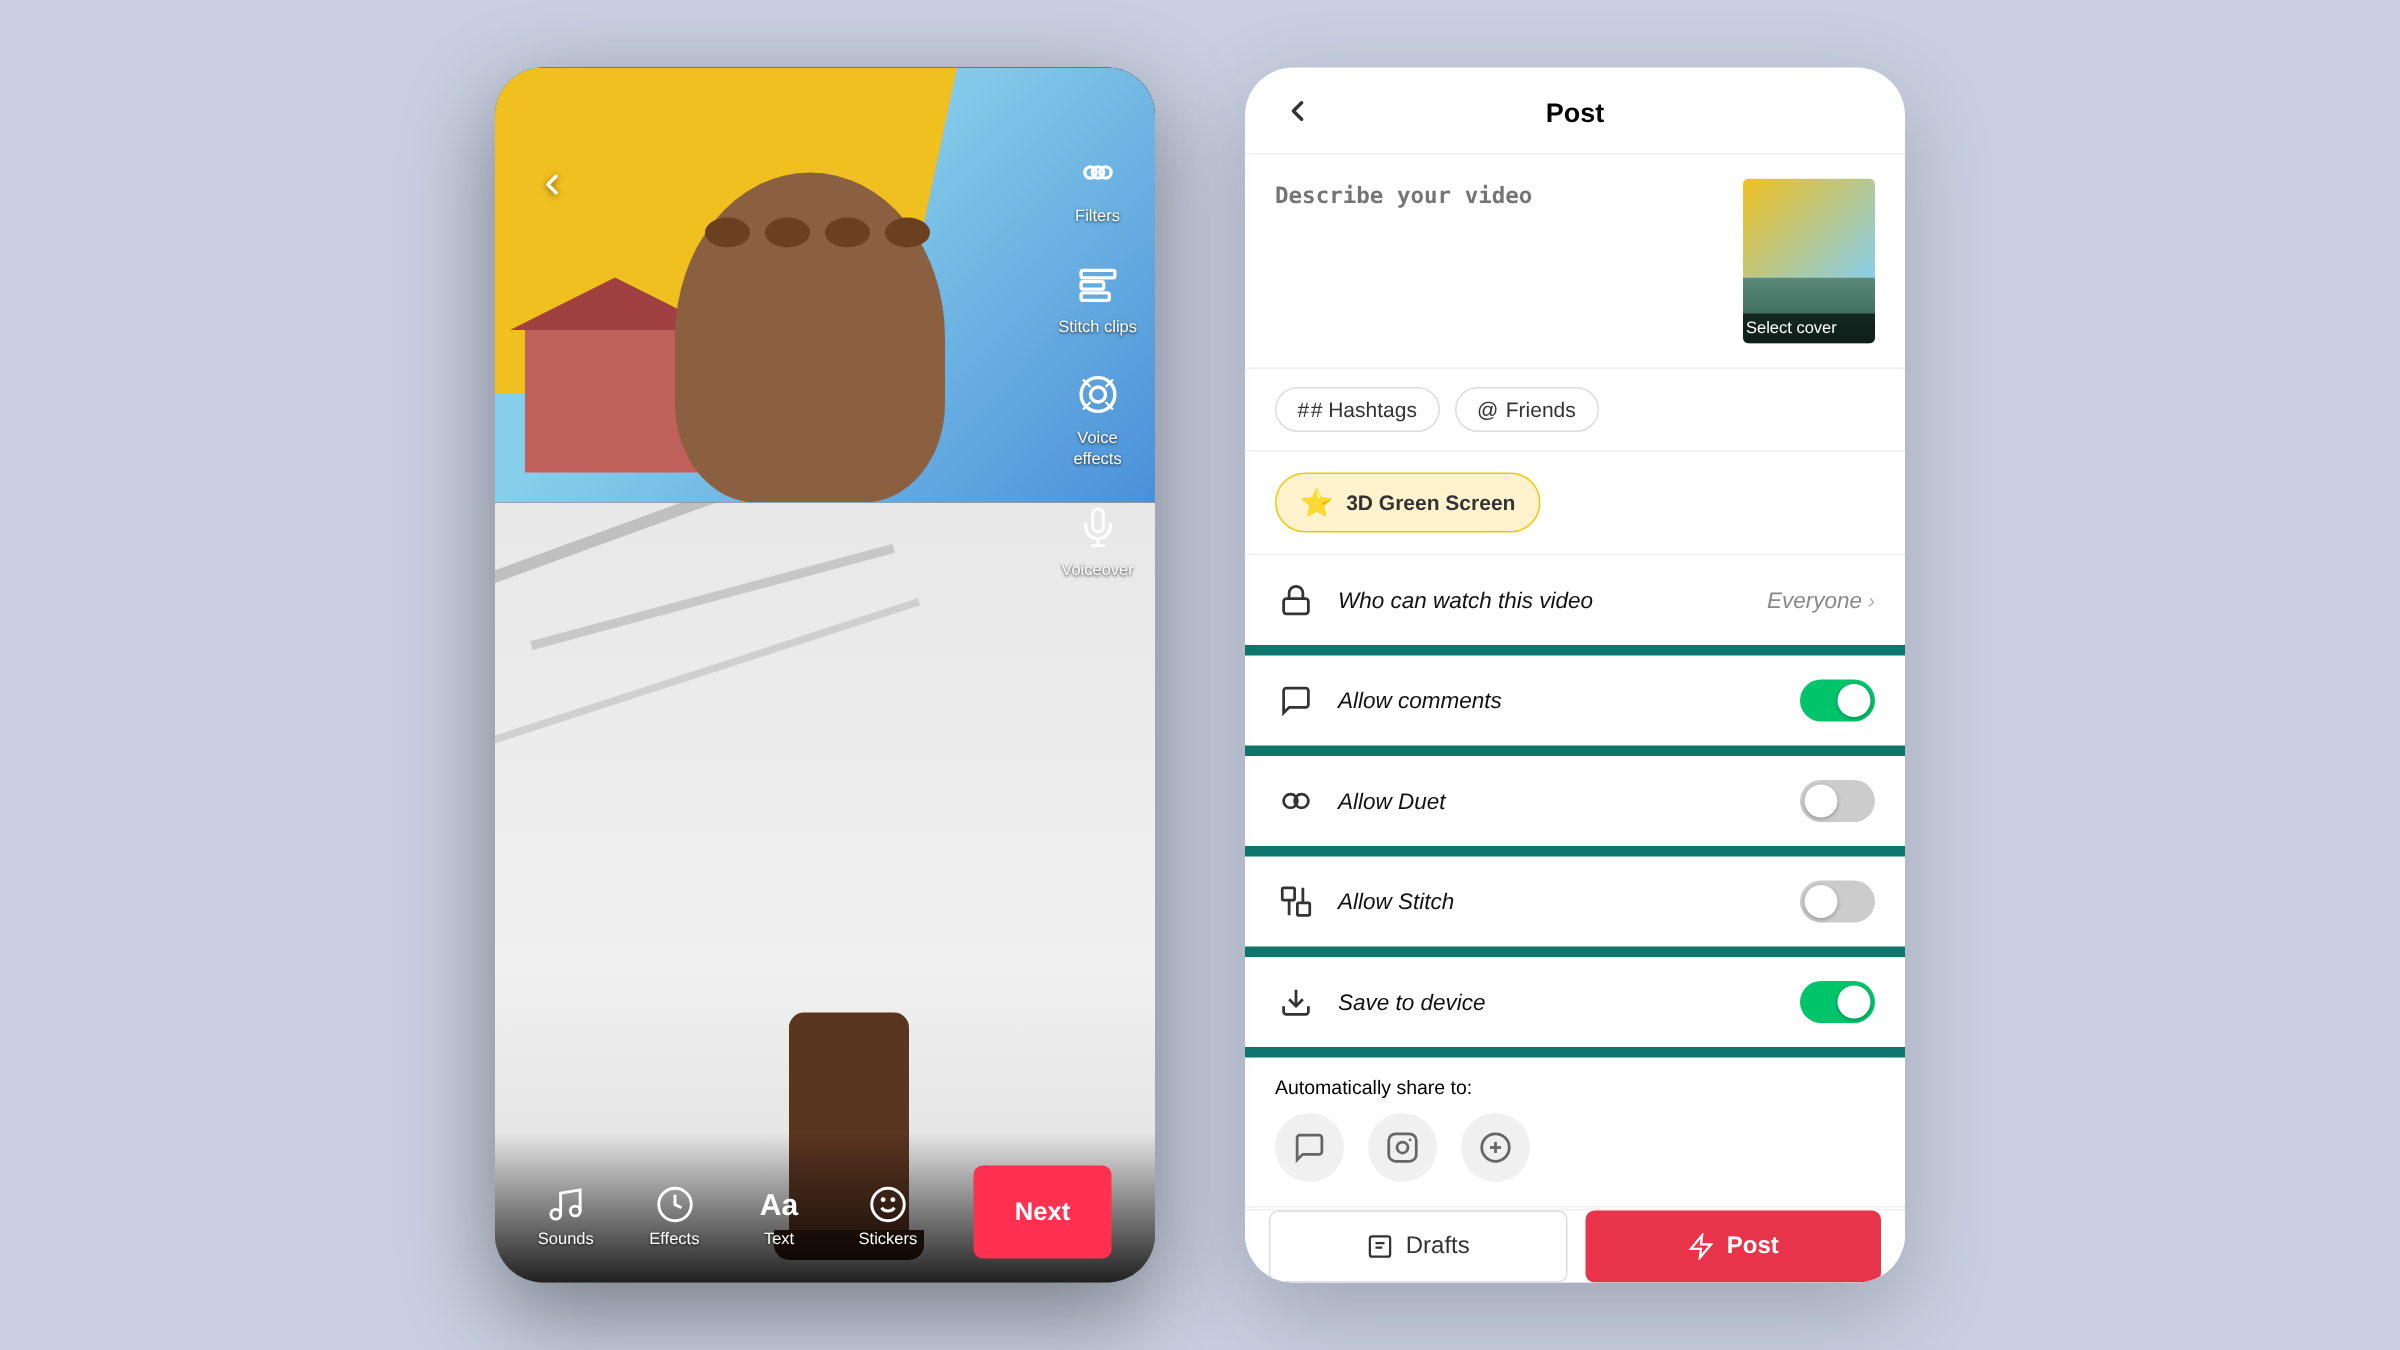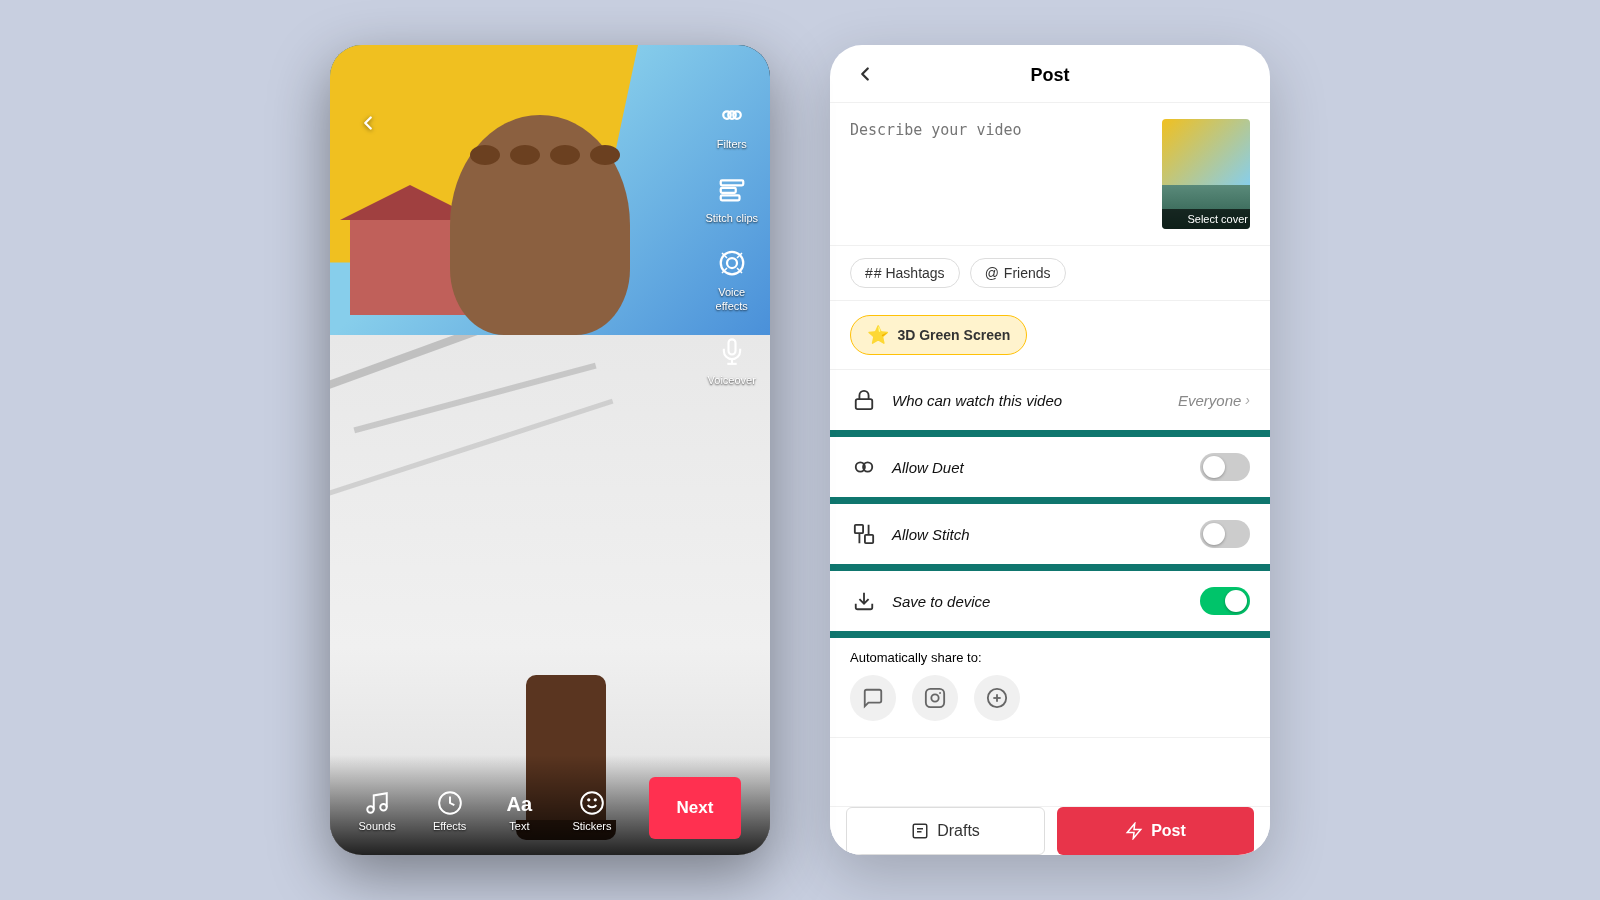--- a/index.html
+++ b/index.html
@@ -255,20 +255,21 @@
     .desc-input {
       flex: 1;
       border: none;
       outline: none;
       font-size: 15px;
       color: #a21caf;
       resize: none;
       min-height: 60px;
       padding: 0;
       line-height: 1.5;
+      font-weight: bold;
     }
     .cover-thumbnail {
       width: 88px;
       height: 110px;
       border-radius: 4px;
       overflow: hidden;
       position: relative;
       flex-shrink: 0;
     }
     .thumb-top {
@@ -280,21 +281,21 @@
       width: 100%;
       height: 40%;
       background: linear-gradient(to bottom, #5a8a7a, #2a5a4a);
     }
     .select-cover-label {
       position: absolute;
       bottom: 0; left: 0; right: 0;
       background: rgba(0,0,0,0.65);
       color: white;
       font-size: 11px;
-      text-align: right;
+      text-align: left;
       padding: 4px 2px;
     }
 
     
     .hashtag-row {
       display: flex;
       gap: 10px;
       padding: 12px 20px;
       border-bottom: 1px solid #f0f0f0;
     }
@@ -615,20 +616,31 @@
           <path d="M7 11V7a5 5 0 0 1 10 0v4"></path>
         </svg>
       </div>
       <span class="setting-label">Who can watch this video</span>
       <div class="setting-value">
         <span>Everyone</span>
         <span class="chevron">›</span>
       </div>
     </div>
 
+    <div class="setting-row">
+      <div class="setting-icon">
+        <svg width="22" height="22" viewBox="0 0 24 24" fill="none" stroke="#333" stroke-width="2">
+          <path d="M21 15a2 2 0 0 1-2 2H7l-4 4V5a2 2 0 0 1 2-2h14a2 2 0 0 1 2 2z"></path>
+        </svg>
+      </div>
+      <span class="setting-label">Allow comments</span>
+      <div class="toggle on">
+        <div class="toggle-knob"></div>
+      </div>
+    </div>
 
     <div class="setting-row">
       <div class="setting-icon">
         <svg width="22" height="22" viewBox="0 0 24 24" fill="none" stroke="#333" stroke-width="2">
           <circle cx="8" cy="12" r="5"></circle>
           <circle cx="16" cy="12" r="5"></circle>
         </svg>
       </div>
       <span class="setting-label">Allow Duet</span>
       <div class="toggle off">

